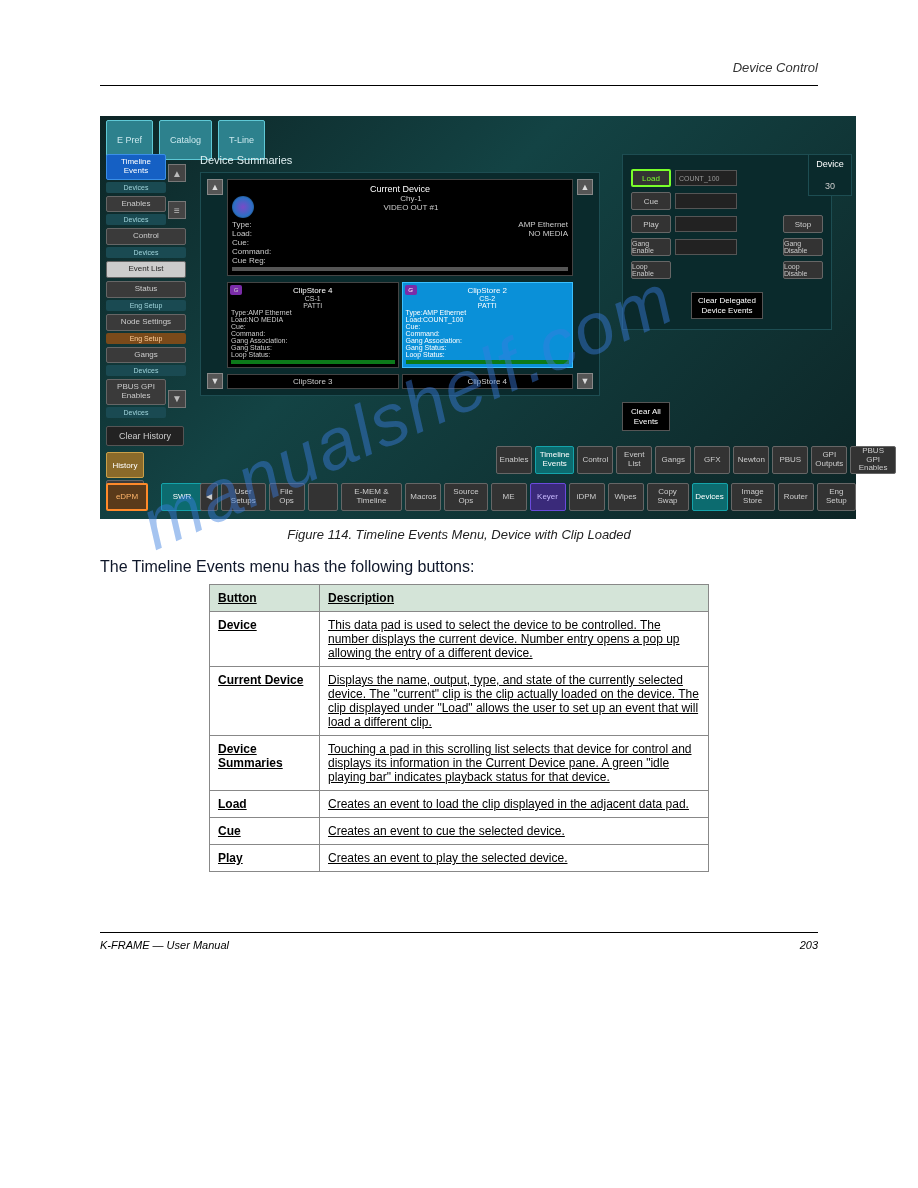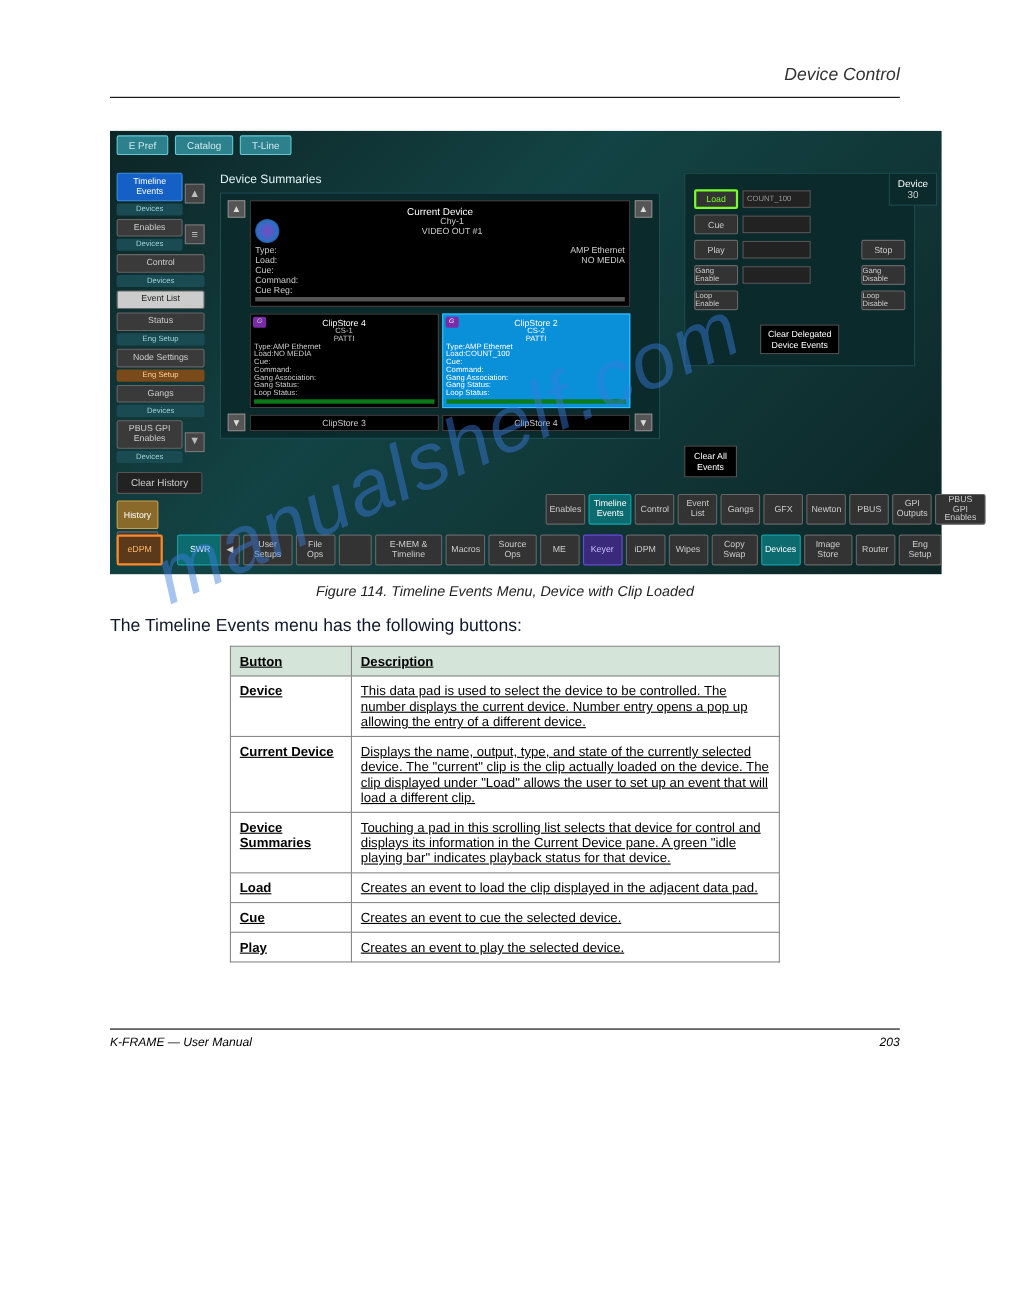--- a/index.html
+++ b/index.html
@@ -1,26 +1,26 @@
 <!DOCTYPE html>
 <html><head>
 <meta charset="utf-8">
 <style>
   * { box-sizing: border-box; margin: 0; padding: 0; }
   body { background: #fff; font-family: Arial, Helvetica, sans-serif; width: 918px; margin: 0 auto; }
   .page { padding: 60px 100px 40px 100px; position: relative; }
   .rule { border-top: 1px solid #000; margin: 10px 0 30px 0; }
-  .header-line { display: flex; justify-content: flex-end; font-size: 16px; font-style: italic; color: #333; margin-bottom: 6px; }
+  .header-line { display: flex; justify-content: flex-end; font-size: 13px; font-style: italic; color: #333; margin-bottom: 6px; }
 
   
   .app { width: 756px; height: 403px; background: linear-gradient(135deg,#0d2526 0%, #134344 40%, #0d2526 100%); position: relative; font-family: Arial, sans-serif; color:#fff; }
 
   
   .top-tabs { display:flex; gap:6px; padding:4px 6px; }
-  .top-tab { background:#2d818d; border:1px solid #5fc9d6; padding:3px 10px; font-size:9px; color:#cbe9ee; border-radius:2px; }
+  .top-tab { background:#2d818d; border:1px solid #5fc9d6; padding:14px 10px; font-size:9px; color:#cbe9ee; border-radius:2px; }
 
   
   .sidebar { position:absolute; top:38px; left:6px; width:80px; display:flex; flex-direction:column; gap:3px; }
   .side-stack { display:flex; flex-direction:column; gap:2px; }
   .side-btn { background:#3a3a3a; border:1px solid #666; font-size:8px; padding:3px 4px; text-align:center; color:#ccc; border-radius:2px; line-height:1.1; }
   .side-btn.active { background:#1560c4; color:#fff; border-color:#3a8fe8; }
   .side-sub { background:#1a4a52; color:#9fd3da; font-size:7px; padding:2px 3px; text-align:center; border-radius:2px; }
   .up-dn { width:18px; height:18px; background:#444; border:1px solid #777; display:flex; align-items:center; justify-content:center; font-size:10px; color:#bbb; }
   .side-row { display:flex; align-items:center; gap:2px; }
 
@@ -54,21 +54,21 @@
   .ctrl-row { display:flex; gap:4px; align-items:center; margin-bottom:5px; }
   .ctrl-btn { width:40px; height:18px; background:#333; border:1px solid #666; font-size:8px; display:flex; align-items:center; justify-content:center; color:#ccc; border-radius:2px; }
   .ctrl-btn.on { background:#333; border:2px solid #7aff2a; color:#7aff2a; }
   .ctrl-slot { width:62px; height:16px; background:#222; border:1px solid #555; font-size:7px; display:flex; align-items:center; padding:0 3px; color:#999; }
   .ctrl-r { margin-left:auto; }
   .cdd { background:#000; border:1px solid #555; padding:3px 6px; font-size:8px; text-align:center; color:#fff; margin-top:8px; line-height:1.2; }
 
   .cae { position:absolute; top:286px; left:522px; background:#000; border:1px solid #555; padding:4px 8px; font-size:8px; text-align:center; line-height:1.2; }
 
   .dev-box { position:absolute; top:38px; right:4px; width:44px; background:#0a2a2c; border:1px solid #1d4d52; padding:4px; font-size:9px; text-align:center; }
-  .dev-box .num { margin-top:0; color:#ccc; }
+  .dev-box .num { margin-top:12px; color:#ccc; }
 
   
   .row-a { position:absolute; top:330px; left:396px; display:flex; gap:3px; }
   .row-b { position:absolute; top:367px; left:100px; display:flex; gap:3px; align-items:center; }
   .barrow, .bb { height:28px; background:#333; border:1px solid #666; font-size:8px; display:flex; align-items:center; justify-content:center; color:#ccc; padding:0 4px; border-radius:2px; min-width:36px; line-height:1.1; text-align:center; }
   .bb.on { background:#0c6b6f; border-color:#14a3aa; color:#fff; }
   .bb.edpm { background:#5a3a1a; border:2px solid #ff8a2a; color:#ffb56a; }
   .bb.keyer { background:#3a2a7a; border-color:#6a4adc; color:#c8baff; }
 
   .mode-row { position:absolute; top:367px; left:6px; display:flex; gap:13px; }

